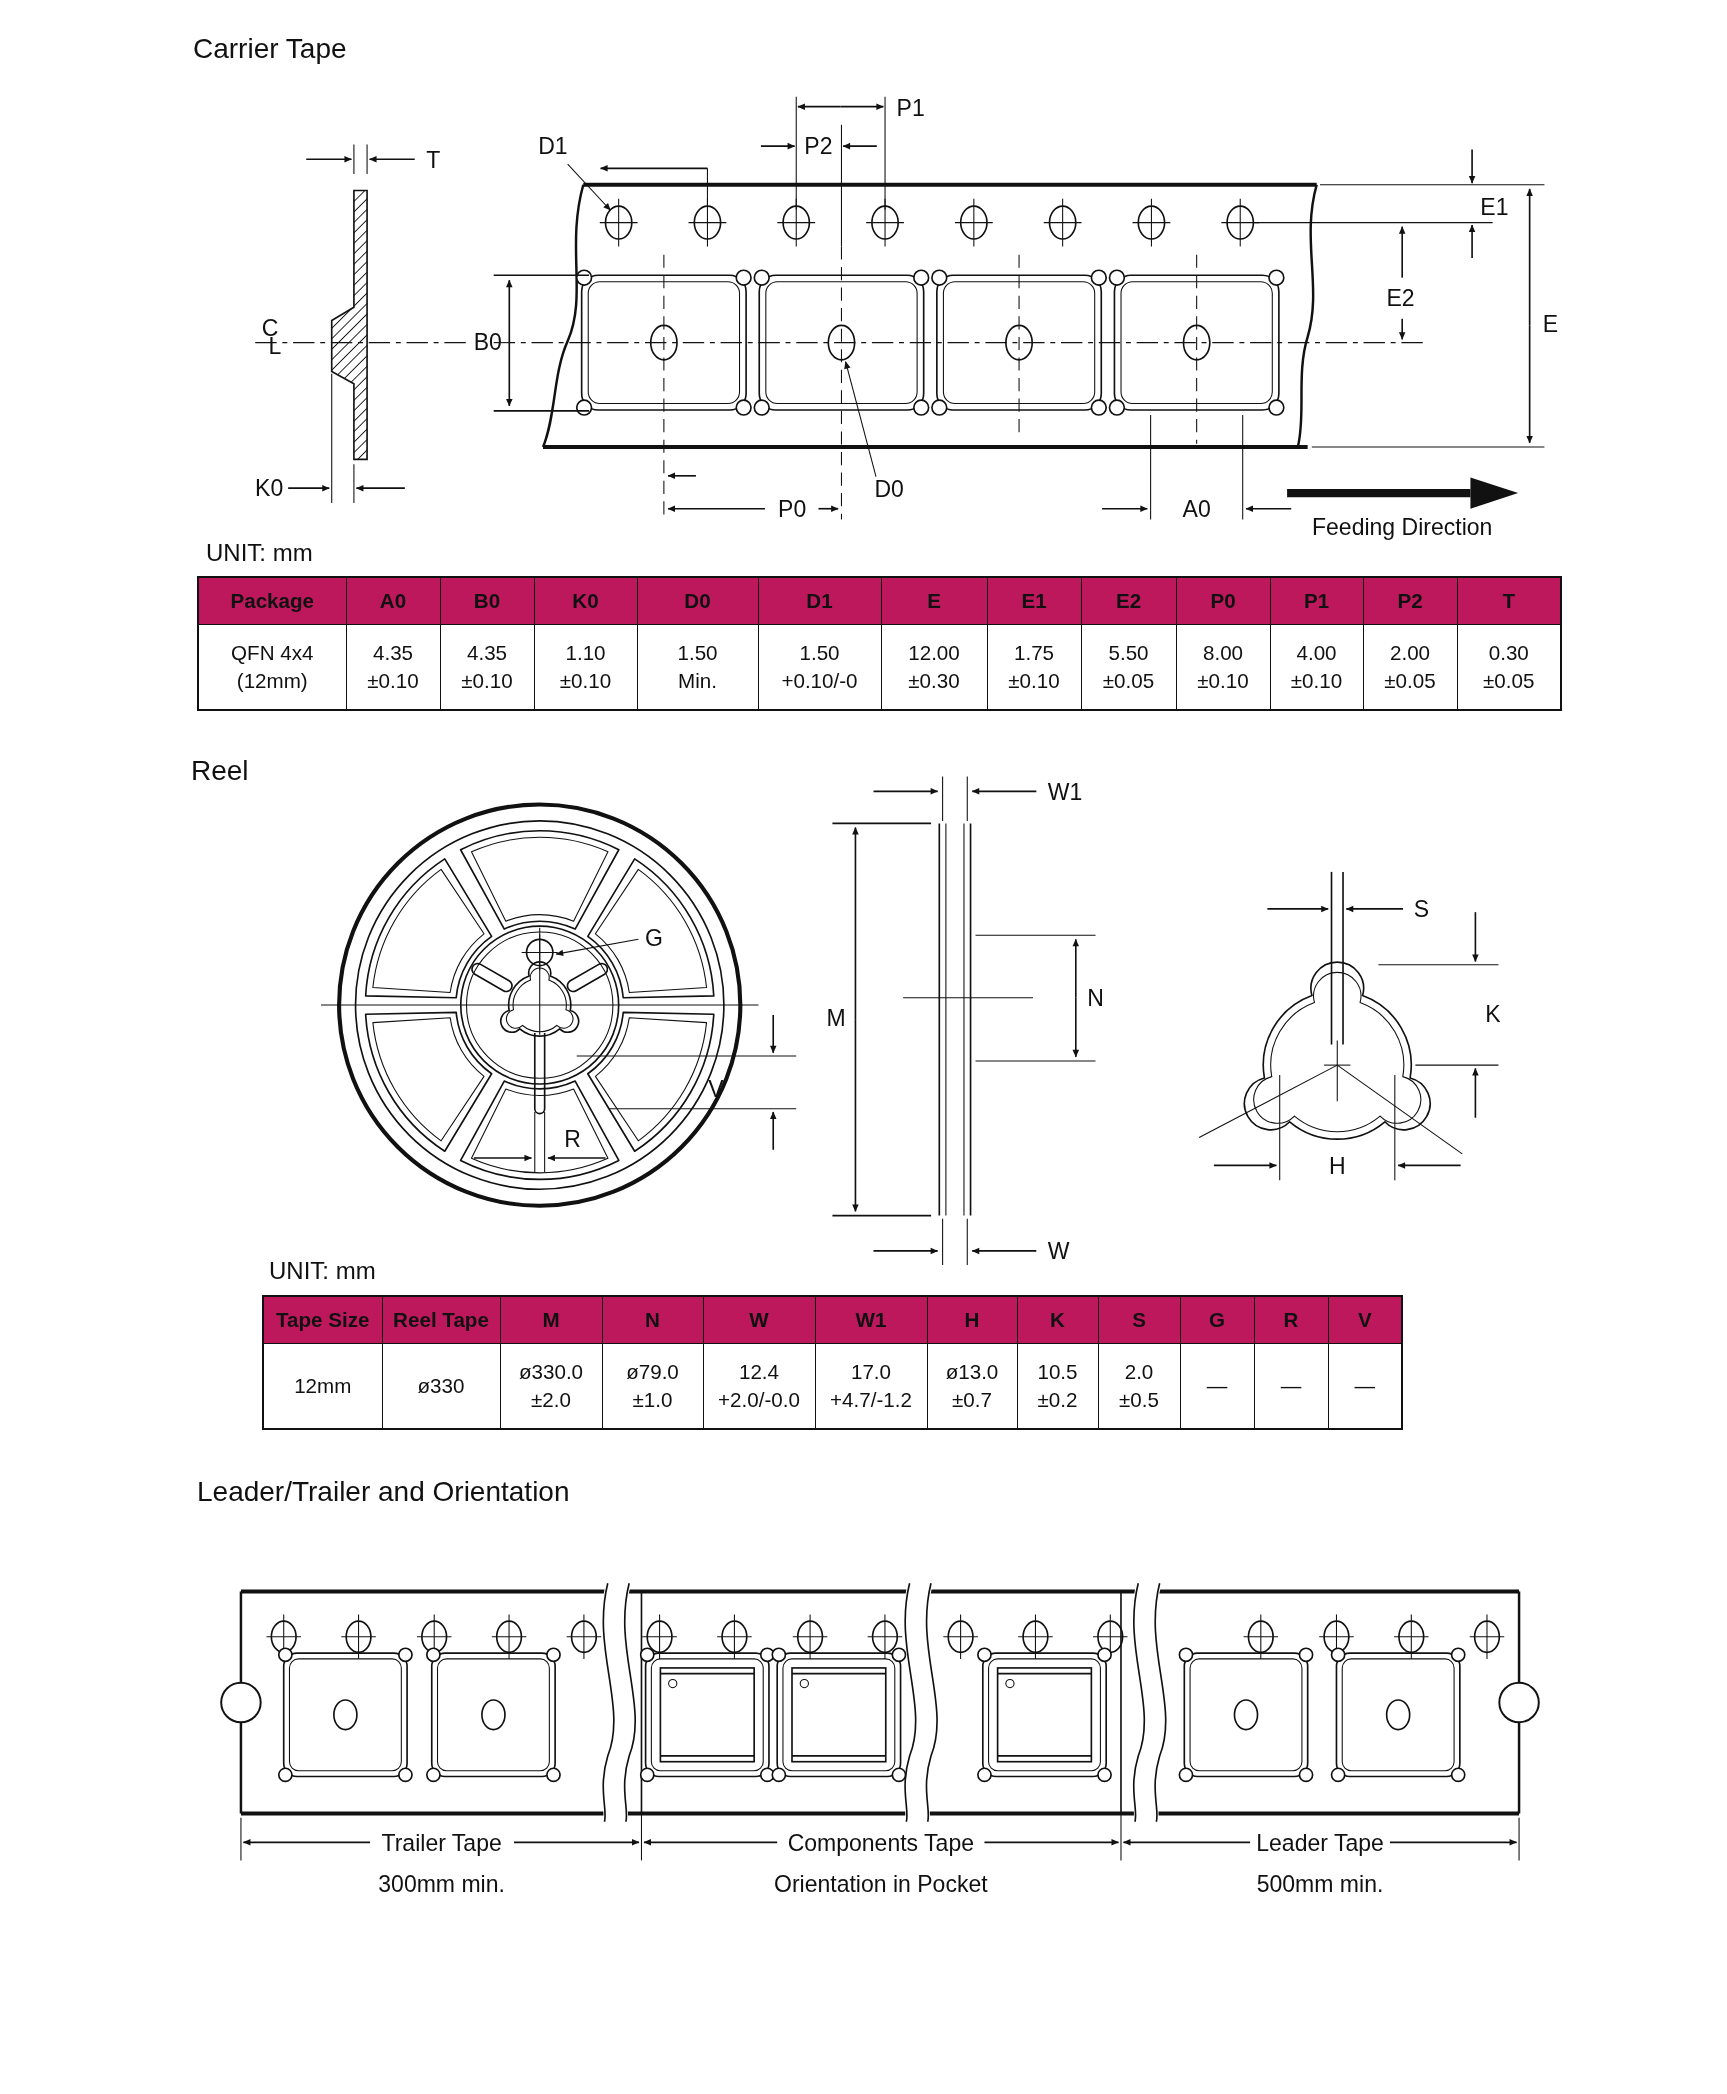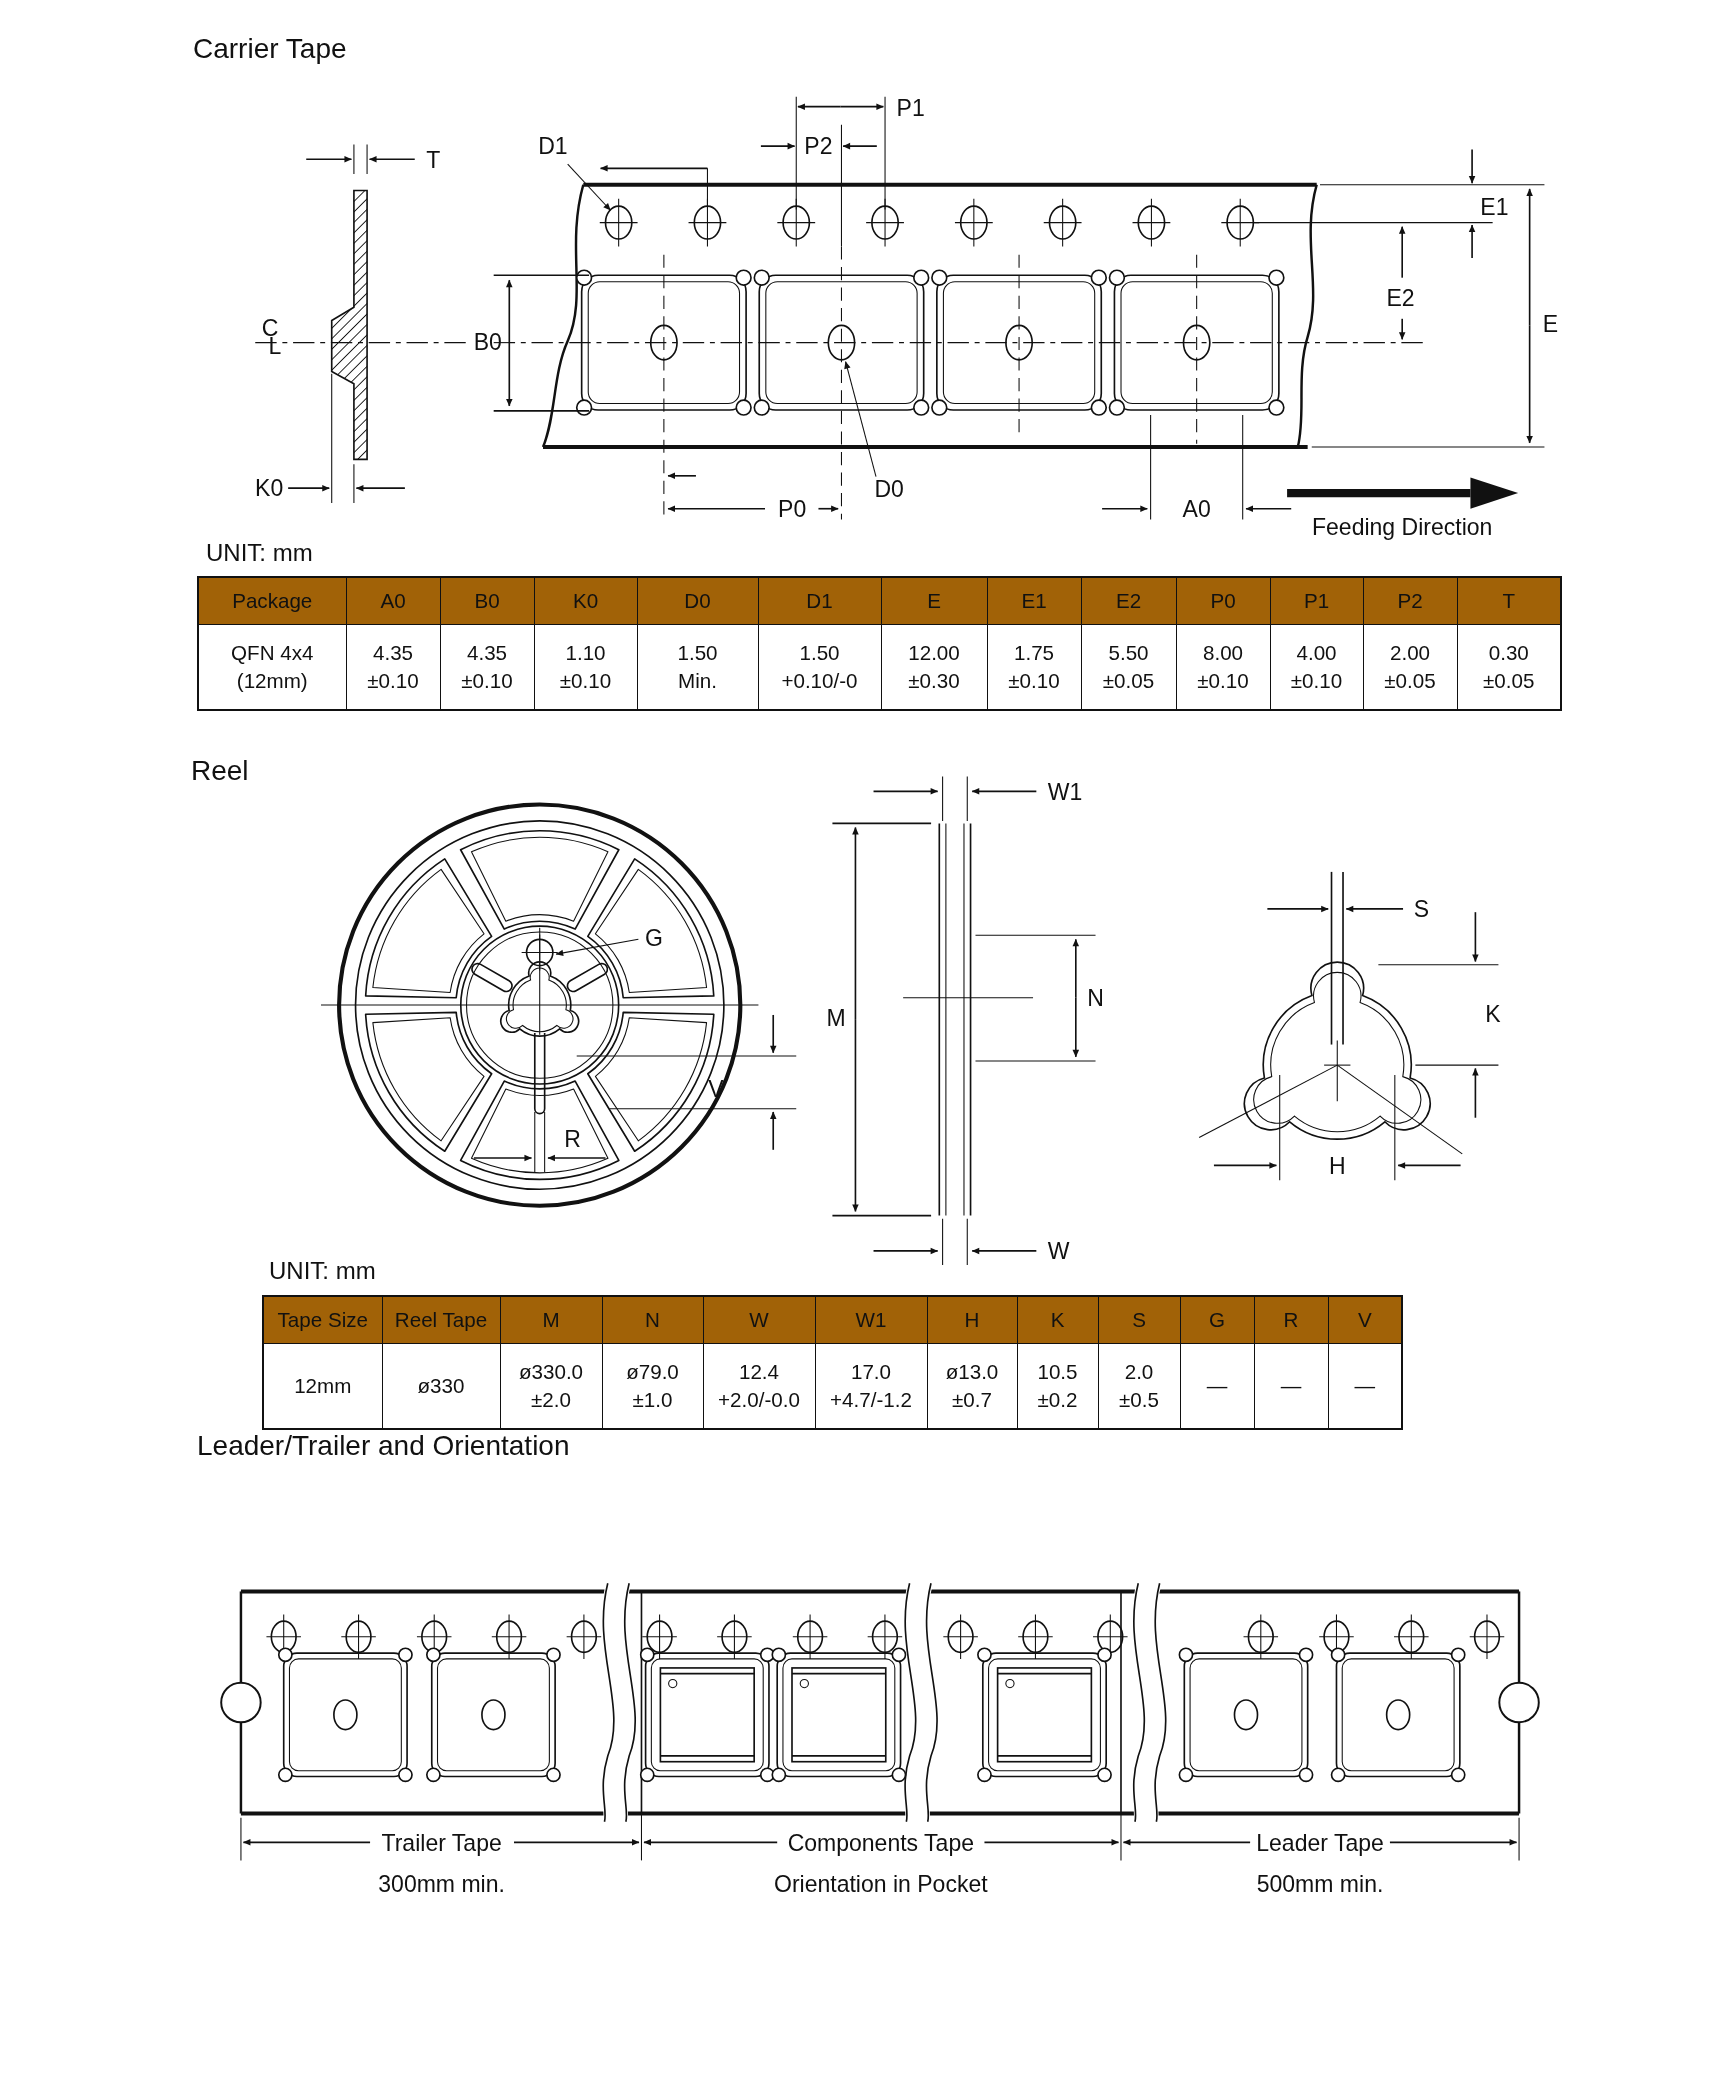--- a/index.html
+++ b/index.html
@@ -4,21 +4,21 @@
 <style>
   html,body{margin:0;padding:0;background:#fff}
   .page{position:relative;width:1728px;height:2095px;background:#fff;overflow:hidden;
         font-family:"Liberation Sans",sans-serif;color:#111}
   .abs{position:absolute}
   .h1{position:absolute;font-size:28px;font-weight:normal;white-space:nowrap}
   .unit{position:absolute;font-size:24px;white-space:nowrap}
   table{position:absolute;border-collapse:collapse;table-layout:fixed;font-size:20.6px;
         text-align:center;border:2.5px solid #111;background:#fff}
   th,td{border:1.6px solid #111;padding:5px 2.5px;overflow:hidden}
-  th{background:#a16207;height:36px;font-weight:normal}
+  th{background:#be185d;height:36px;font-weight:bold}
   td{white-space:pre-line;height:74px;line-height:1.38}
   svg{position:absolute;overflow:visible}
   svg text{font-family:"Liberation Sans",sans-serif;font-size:28px;fill:#111;stroke:none}
   .ln{stroke:#111;stroke-width:2;fill:none}
   .thin{stroke:#111;stroke-width:1.3;fill:none}
   .mid{stroke:#111;stroke-width:3;fill:none}
   .thick{stroke:#111;stroke-width:5;fill:none}
   .dash{stroke-dasharray:26 7 6 7}
   .cdash{stroke-dasharray:16 9}
 </style>
@@ -427,21 +427,21 @@
 ±0.2</td>
           <td>2.0
 ±0.5</td>
           <td>—</td>
           <td>—</td>
           <td>—</td>
         </tr>
       </tbody>
     </table>
 
-  <div class="h1" style="left:197px;top:1430px">Leader/Trailer and Orientation</div>
+  <div class="h1" style="left:197px;top:1476px">Leader/Trailer and Orientation</div>
 
   <svg class="abs" style="left:222px;top:1575px" width="1316" height="366" viewBox="270 1915 1600 445">
     <defs>
       <marker id="m3" viewBox="0 0 10 10" refX="9.5" refY="5" markerWidth="15" markerHeight="9" markerUnits="userSpaceOnUse" orient="auto">
           <path d="M0 0.6 L10 5 L0 9.4 Z" fill="#111"></path>
         </marker>
       <g id="spk2">
         <ellipse rx="15" ry="19" class="ln" stroke-width="2.2"></ellipse>
         <line y1="-27" y2="27" class="thin"></line>
           <line x1="-21" x2="21" class="thin"></line>

